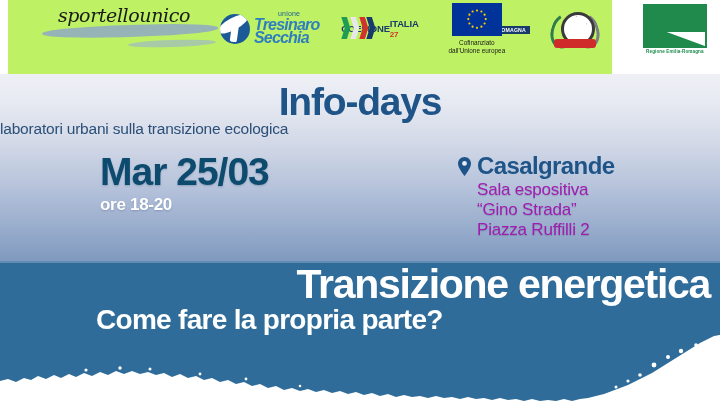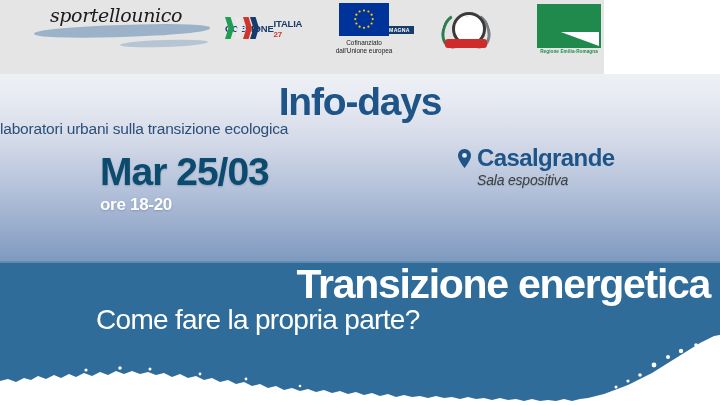--- a/index.html
+++ b/index.html
@@ -7,22 +7,22 @@
     width:720px;height:405px;overflow:hidden;
     font-family:"Liberation Sans", sans-serif;
     background:#ffffff;
   }
   .poster{
     position:relative;width:720px;height:405px;overflow:hidden;background:#fff;
   }
 
   
   .header{
-    position:absolute;left:0;top:0;width:604px;height:74px;
-    background:#e5e5e5;z-index:6;
+    position:absolute;left:8px;top:0;width:604px;height:74px;
+    background:#bef264;z-index:6;
   }
   .logo-row{
     position:absolute;left:0;top:0;width:720px;height:58px;
     display:flex;align-items:center;
   }
   .logo-slot{display:flex;align-items:center;justify-content:center;height:58px;}
 
   
   .slot-sportello{width:216px;padding-left:34px;box-sizing:border-box;justify-content:flex-start;}
   .sportello{position:relative;width:176px;height:50px;}
@@ -188,61 +188,70 @@
   .date-block{position:absolute;left:100px;top:78px;width:300px;}
   .date-main{
     font-size:39px;font-weight:bold;color:#0c4a6e;letter-spacing:-1px;line-height:1;
     text-shadow:0 1px 2px rgba(30,60,95,.28);
   }
   .date-sub{
     margin-top:4px;font-size:17px;font-weight:bold;color:#ffffff;letter-spacing:-.3px;
     text-shadow:0 1px 2px rgba(30,60,95,.25);
   }
 
-  .place-block{position:absolute;left:458px;top:72px;width:250px;}
+  .place-block{position:absolute;left:458px;top:80px;width:250px;}
   .place-head{display:flex;align-items:center;gap:6px;}
   .pin{
     position:relative;width:13px;height:19px;flex:0 0 auto;
   }
   .pin svg{display:block;}
   .place-city{
     font-size:24px;font-weight:bold;color:#1f5488;letter-spacing:-.6px;line-height:1;
   }
   .place-line{
-    font-size:14px;color:#404040;line-height:1.17;letter-spacing:-.2px;
+    font-size:17px;color:#a21caf;line-height:1.17;letter-spacing:-.2px;
     text-shadow:0 1px 1px rgba(30,60,95,.22);
-    font-style:italic;
   }
   .place-lines{margin-top:2px;margin-left:19px;}
 
   .headline{
     position:absolute;left:90px;top:190px;width:620px;
     font-size:41px;font-weight:bold;color:#ffffff;letter-spacing:-1.3px;line-height:1;text-align:right;
   }
   .headline2{
     position:absolute;left:96px;top:232px;width:620px;
-    font-size:28px;font-weight:normal;color:#ffffff;letter-spacing:-.7px;line-height:1;
+    font-size:28px;font-weight:bold;color:#ffffff;letter-spacing:-.7px;line-height:1;
   }
 </style>
 </head>
 <body>
 
 <div class="poster">
 
   <div class="header">
     <div class="logo-row">
 
       <div class="logo-slot slot-sportello">
         <div class="sportello">
           <div class="brush"></div>
           <div class="brush2"></div>
           <div class="script">sportellounico</div>
         </div>
       </div>
 
+      <div class="logo-slot slot-tresinaro">
+        <div class="tres">
+          <div class="mark"></div>
+          <div class="txt">
+            <div class="t-un">unione</div>
+            <div class="t-1">Tresinaro</div>
+            <div class="t-2">Secchia</div>
+          </div>
+        </div>
+      </div>
 
       <div class="logo-slot slot-coesione">
         <div class="coes">
           <div class="arrow">
             <i class="a1"></i>
               <i class="a2"></i>
               <i class="a3"></i>
               <i class="a4"></i>
           </div>
           <div class="l1">COESIONE</div>
@@ -351,20 +360,22 @@
         <span class="pin">
           <svg width="13" height="19" viewBox="0 0 13 19" aria-hidden="true">
             <path d="M6.5,0 C2.9,0 0,2.9 0,6.5 C0,11.4 6.5,19 6.5,19 C6.5,19 13,11.4 13,6.5 C13,2.9 10.1,0 6.5,0 Z" fill="#1f5488"></path>
             <circle cx="6.5" cy="6.4" r="2.4" fill="#e8eef5"></circle>
           </svg>
         </span>
         <span class="place-city">Casalgrande</span>
       </div>
       <div class="place-lines">
         <div class="place-line">Sala espositiva</div>
+        <div class="place-line">“Gino Strada”</div>
+        <div class="place-line">Piazza Ruffilli 2</div>
       </div>
     </div>
 
     <div class="headline">Transizione energetica</div>
     <div class="headline2">Come fare la propria parte?</div>
 
   </div>
 
 </div>
 

